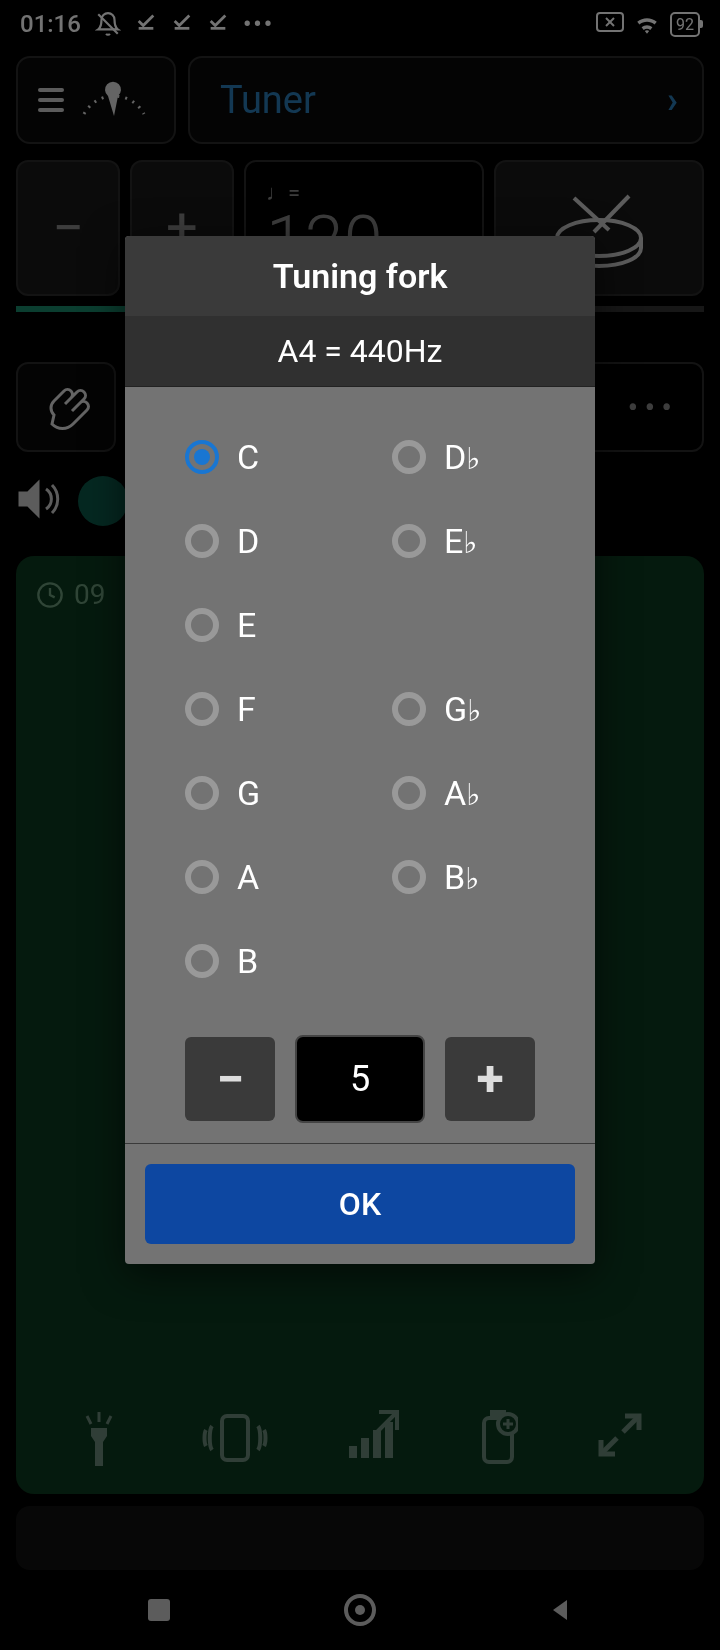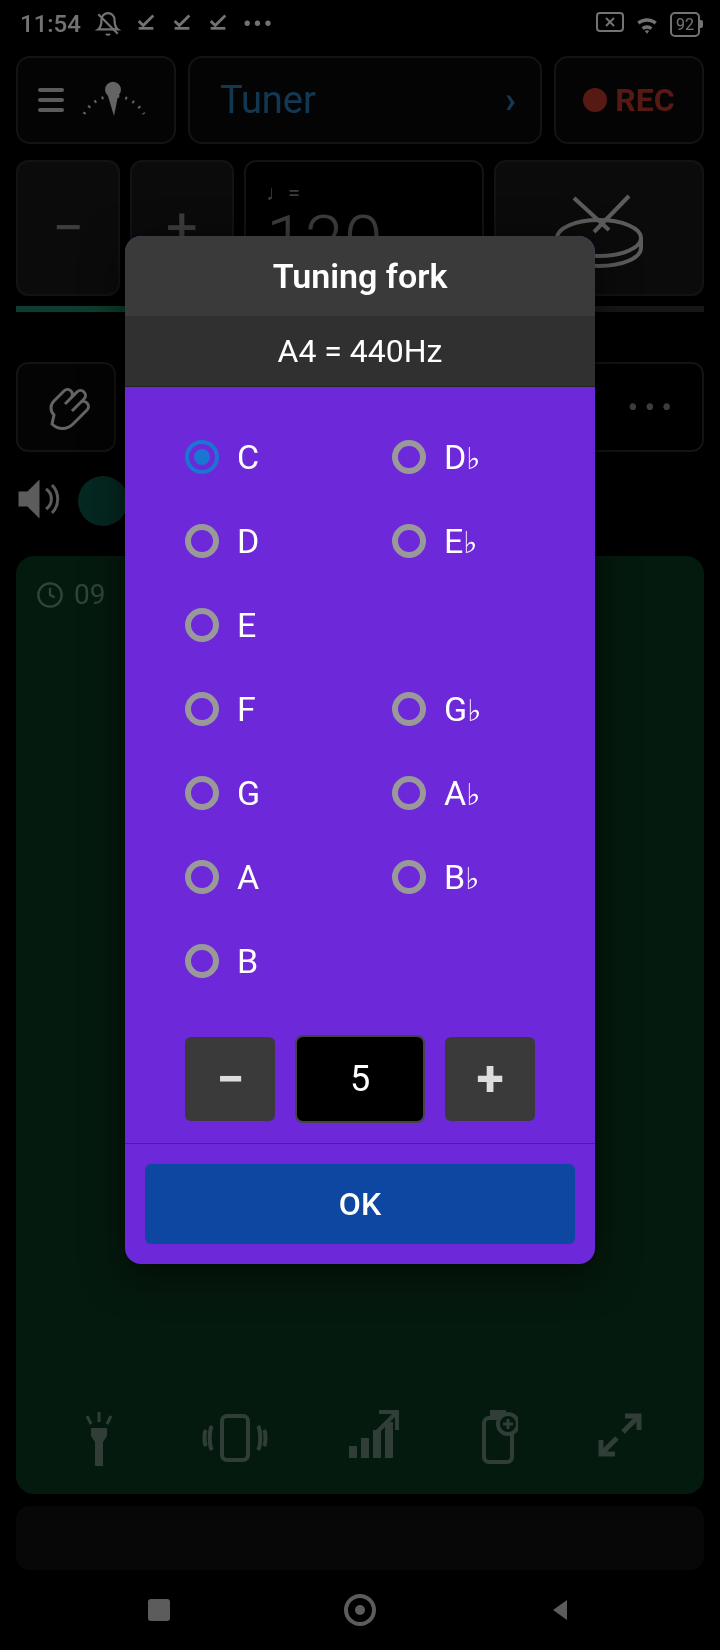--- a/index.html
+++ b/index.html
@@ -60,21 +60,21 @@
   .bottom-bar { height: 64px; margin: 0 16px 10px; background:#111; border-radius:14px;}
 
   
   .nav-bar { height: 70px; display:flex; justify-content:space-around; align-items:center; padding: 0 60px 6px;}
 
   
   .dimmer { position: absolute; inset: 0; background: rgba(0,0,0,0.55); }
   
   
   .dialog-wrap { position:absolute; inset:0; display:flex; align-items:flex-start; justify-content:center; padding-top: 236px;}
-  .dialog { width: 470px; background:#6d28d9; border-radius: 16px; overflow:hidden; box-shadow: 0 10px 40px rgba(0,0,0,0.6);}
+  .dialog { width: 470px; background:#737373; border-radius: 4px; overflow:hidden; box-shadow: 0 10px 40px rgba(0,0,0,0.6);}
   .dialog-header { background:#3a3a3a; text-align:center; padding:20px 0; font-size:34px; font-weight:600;}
   .dialog-sub { background:#303030; text-align:center; padding:16px 12px; font-size:32px; border-bottom:1px solid #222;}
   .dialog-body { display:flex; padding: 50px 26px 40px 60px; }
   .note-col { flex:1; display:flex; flex-direction:column; gap: 44px;}
   .note-col.right { padding-left: 30px;}
   .radio-row { display:flex; align-items:center; gap:18px; height:40px;}
   .radio { width:34px; height:34px; border-radius:50%; border:6px solid #999; background:transparent; flex-shrink:0;}
   .radio.selected { border:4px solid #1976d2; position:relative;}
   .radio.selected::after { content:""; position:absolute; inset:5px; background:#1976d2; border-radius:50%;}
   .radio-label { font-size:34px; }
@@ -88,21 +88,21 @@
   .app-background { position:absolute; inset:0; display:flex; flex-direction:column; }
   .app-content { flex:1; display:flex; flex-direction:column; overflow:hidden; }
 </style>
 </head>
 <body>
 
 <div class="app-background">
 
   <div class="status-bar">
     <div class="status-left">
-      <span>11:54</span>
+      <span>01:16</span>
       <span class="mute-icon">
         <svg width="26" height="26" viewBox="0 0 24 24" fill="none" stroke="#fff" stroke-width="2">
             <path d="M18 8a6 6 0 0 0-12 0c0 7-3 9-3 9h18s-3-2-3-9"></path>
             <path d="M13.7 21a2 2 0 0 1-3.4 0"></path>
             <line x1="3" y1="3" x2="21" y2="21"></line>
           </svg>
       </span>
       <span><svg width="22" height="22" viewBox="0 0 24 24" fill="none" stroke="#fff" stroke-width="3">
             <polyline points="4 12 9 17 20 6"></polyline>
             <line x1="4" y1="20" x2="20" y2="20"></line>
@@ -144,24 +144,20 @@
       <div class="gauge-icon">
         <svg width="80" height="56" viewBox="0 0 80 56">
               <path d="M10 44 A 34 34 0 0 1 70 44" fill="none" stroke="#ddd" stroke-width="3" stroke-dasharray="2 6"></path>
               <path d="M40 46 L 34 26 A 8 8 0 1 1 44 26 Z" fill="#ddd"></path>
             </svg>
       </div>
     </div>
     <div class="top-btn tuner-select">
       <span class="tuner-label">Tuner</span>
       <span class="chevron">›</span>
-    </div>
-    <div class="top-btn rec-btn">
-      <span class="rec-dot"></span>
-      <span class="rec-label">REC</span>
     </div>
   </div>
 
   <div class="tempo-row">
     <div class="tempo-btn">−</div>
     <div class="tempo-btn">+</div>
     <div class="tempo-display">
       <span class="tempo-note">♩=</span>
       <span class="tempo-val">120</span>
     </div>

